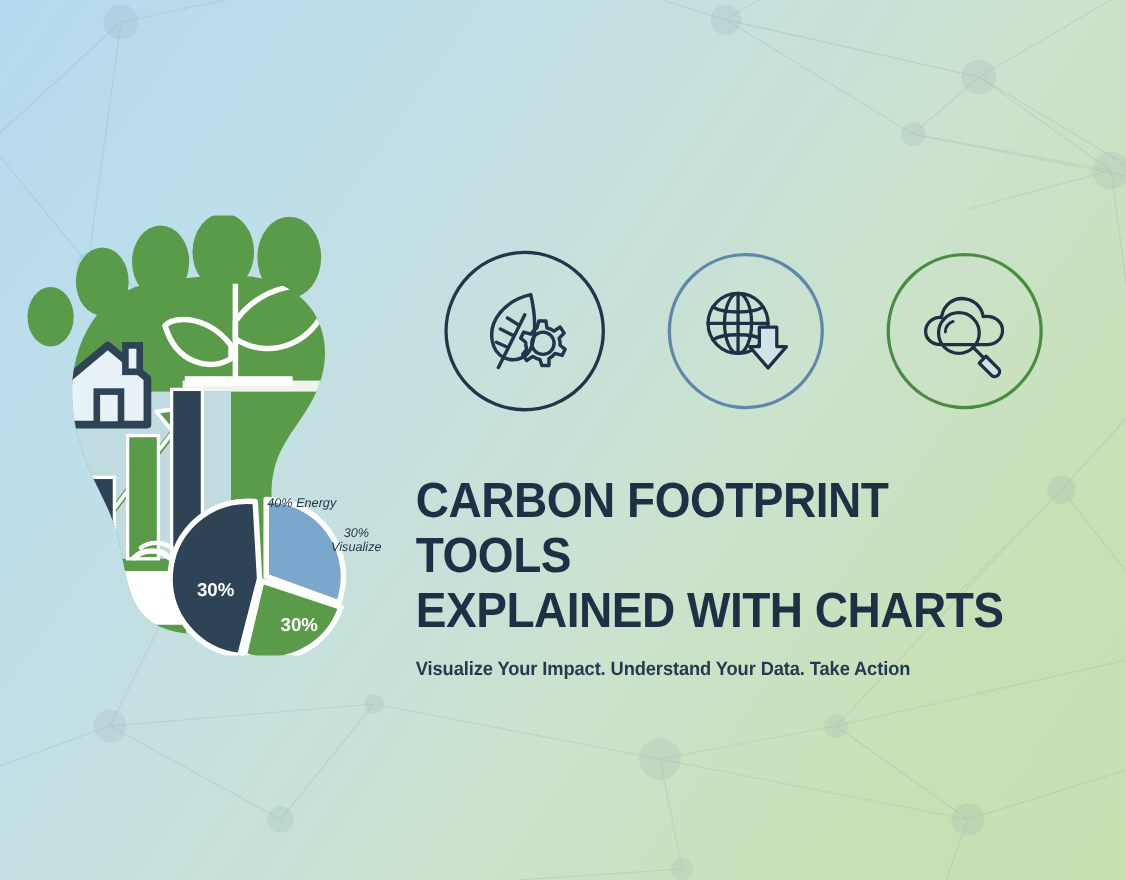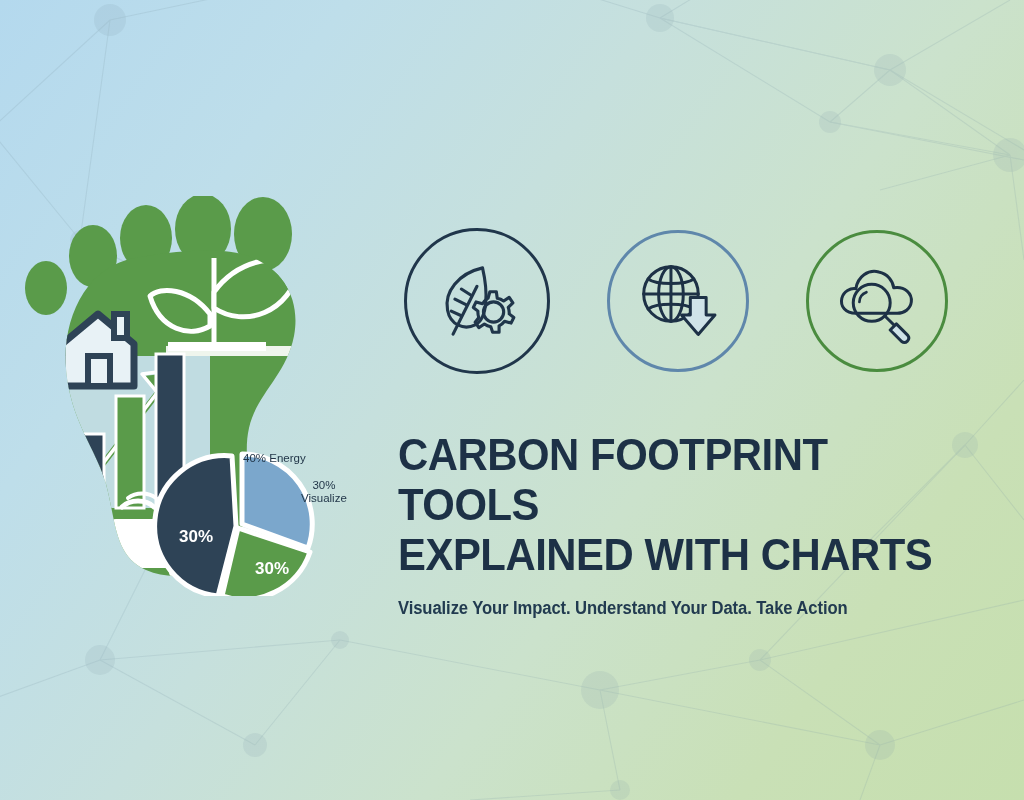--- a/index.html
+++ b/index.html
@@ -18,21 +18,21 @@
   #artwork{position:absolute;left:18px;top:196px;width:360px;height:400px;}
 
   
   #icon-row{position:absolute;left:404px;top:228px;display:flex;gap:57px;align-items:center;}
   .icon-circle{width:146px;height:146px;border-radius:50%;display:flex;align-items:center;justify-content:center;box-sizing:border-box;}
   .ic1{border:3px solid #20364b;}
   .ic2{border:3px solid #5f87ab;width:142px;height:142px;}
   .ic3{border:3px solid #4a8c3f;width:142px;height:142px;}
 
   
-  #text-block{position:absolute;left:398px;top:430px;width:600px;}
+  #text-block{position:absolute;left:378px;top:430px;width:600px;}
   #headline{
     font-family:"Liberation Sans", sans-serif;
     font-weight:bold;
     font-size:45px;
     line-height:50px;
     letter-spacing:-0.5px;
     color:#1d3146;
     transform:scaleX(0.93);
     transform-origin:left top;
     margin:0;
@@ -48,20 +48,21 @@
     transform-origin:left top;
     margin:18px 0 0 0;
   }
 
   .pielabel{
     position:absolute;
     font-family:"Liberation Sans", sans-serif;
     font-size:11.5px;
     color:#1f3346;
     white-space:nowrap;
+    font-style:italic;
   }
   .pielabel.l2{text-align:center;line-height:13px;}
   .slicelabel{
     font-family:"Liberation Sans", sans-serif;
     font-weight:bold;
     fill:#ffffff;
   }
 </style>
 </head>
 <body>

